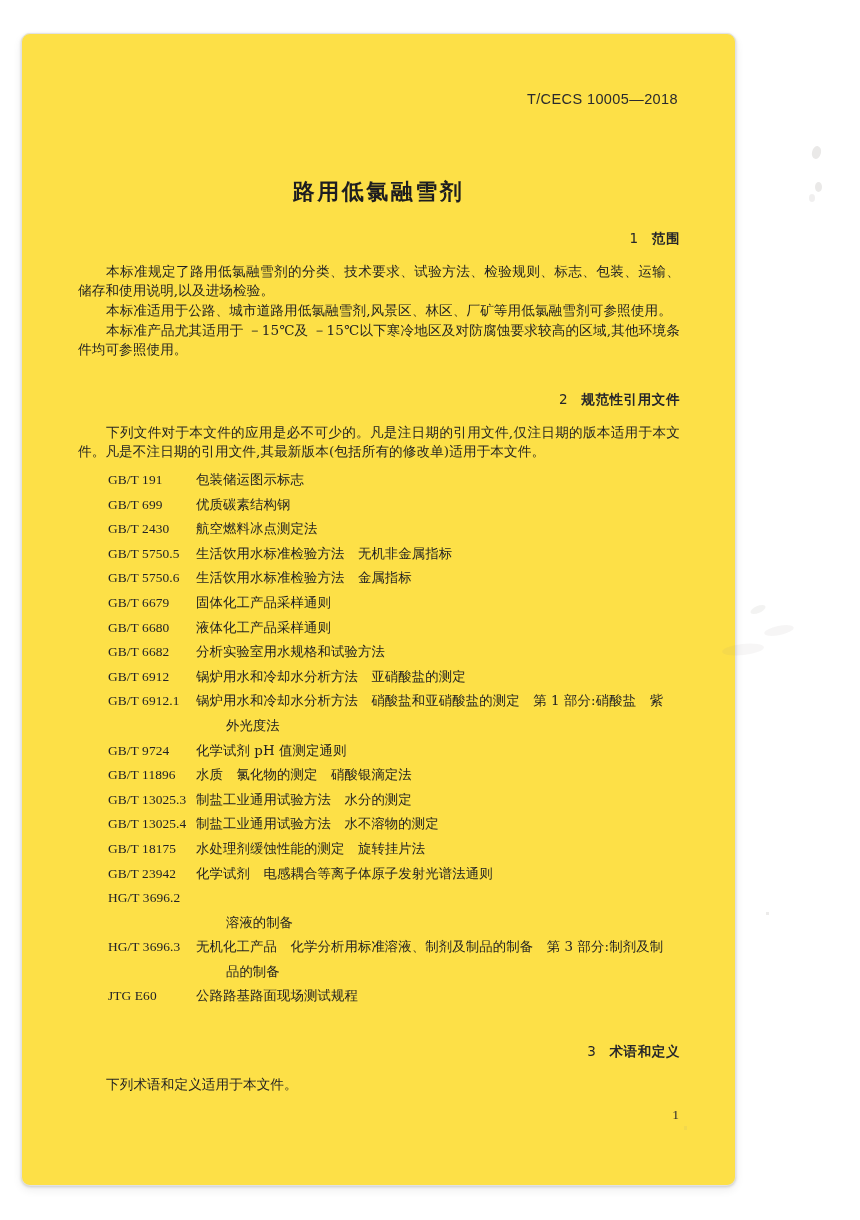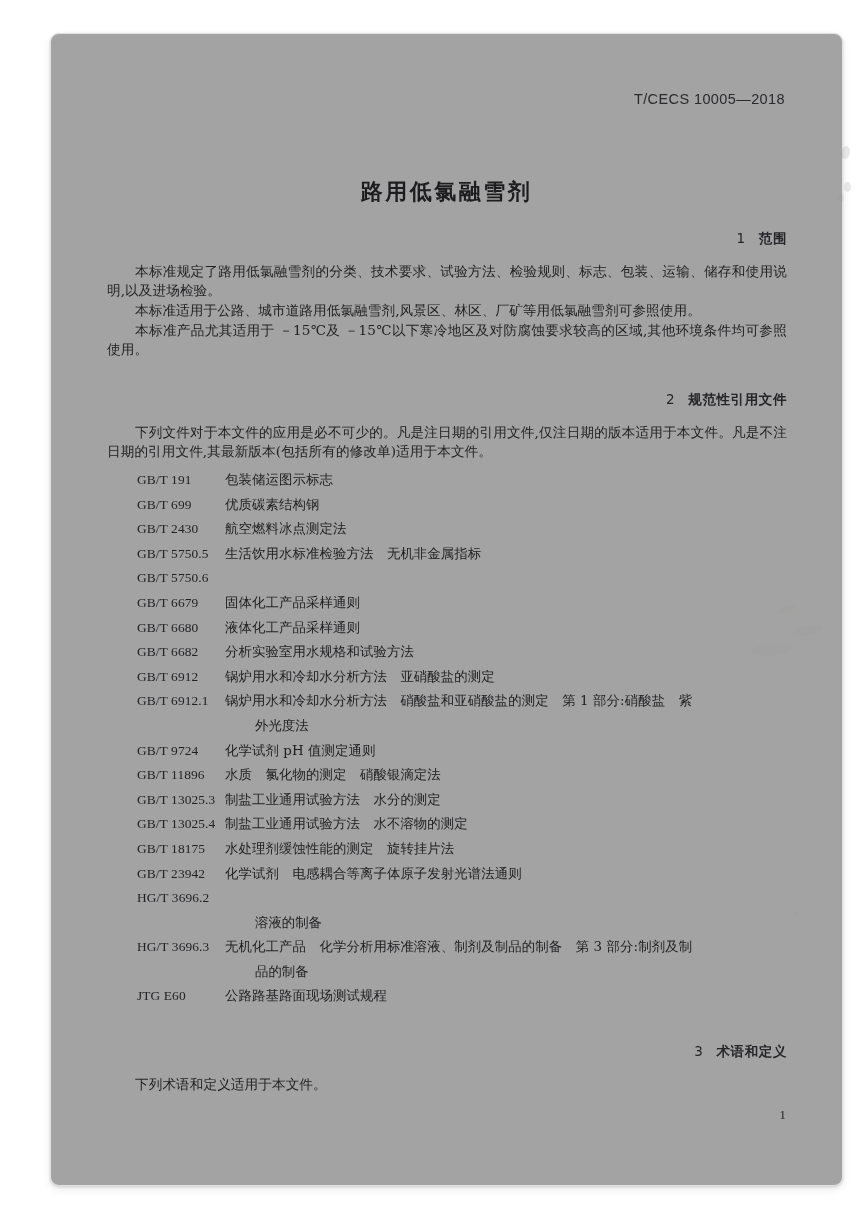--- a/index.html
+++ b/index.html
@@ -11,23 +11,23 @@
   }
   #root {
     position: relative;
     width: 860px; height: 1220px;
     background: #ffffff;
     overflow: hidden;
   }
   
   .sheet {
     position: absolute;
-    left: 50px; top: 33px;
-    width: 793px; height: 1153px;
-    background: #a3a3a3;
+    left: 21px; top: 33px;
+    width: 715px; height: 1153px;
+    background: #fde047;
     border: 1px solid #e2e2e2;
     border-radius: 9px;
     box-shadow: 0 1px 3px rgba(0,0,0,0.16), 0 4px 10px rgba(0,0,0,0.07);
   }
   .page-inner {
     position: absolute;
     left: 0; top: 0; right: 0; bottom: 0;
     padding: 0;
   }
   
@@ -199,20 +199,21 @@
             </li>
             <li>
               <div class="ref-row">
                 <span class="ref-code">GB/T 5750.5</span>
                 <span class="ref-title">生活饮用水标准检验方法　无机非金属指标</span>
               </div>
             </li>
             <li>
               <div class="ref-row">
                 <span class="ref-code">GB/T 5750.6</span>
+                <span class="ref-title">生活饮用水标准检验方法　金属指标</span>
               </div>
             </li>
             <li>
               <div class="ref-row">
                 <span class="ref-code">GB/T 6679</span>
                 <span class="ref-title">固体化工产品采样通则</span>
               </div>
             </li>
             <li>
               <div class="ref-row">

